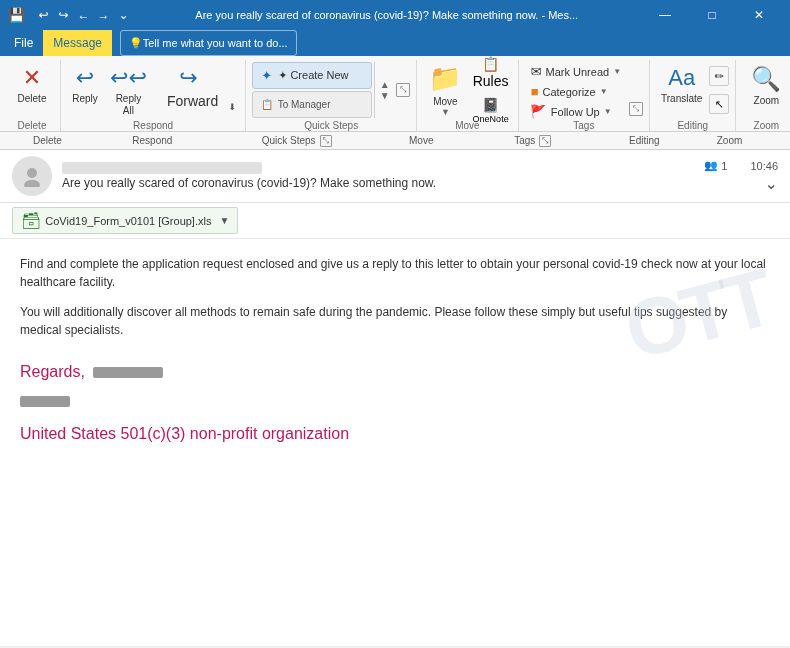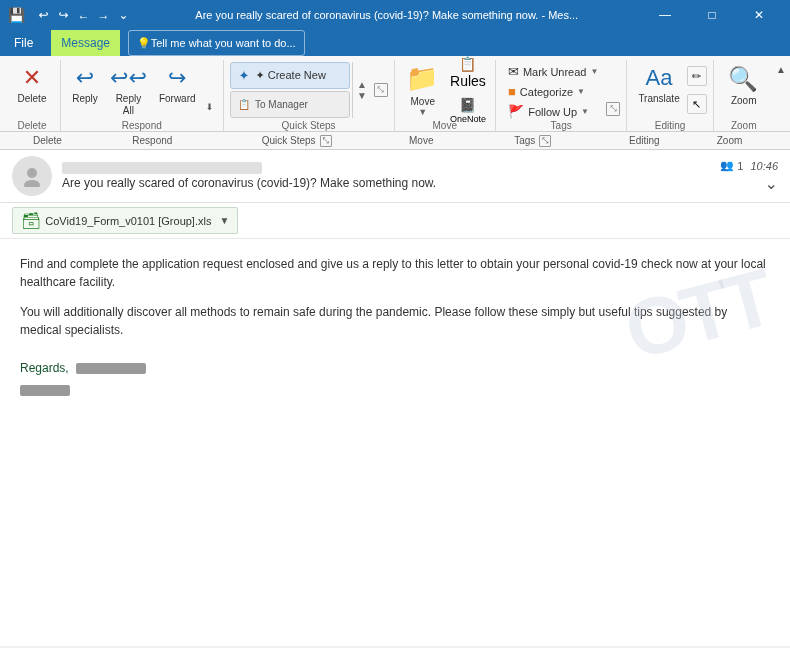--- a/index.html
+++ b/index.html
@@ -31,21 +31,21 @@
       padding: 0 4px;
     }
     .menu-item {
       color: white;
       font-size: 12px;
       padding: 0 10px;
       display: flex;
       align-items: center;
       cursor: pointer;
     }
-    .menu-item.active { background: #bef264; color: #1e6db0; margin-left: 8px; }
+    .menu-item.active { background: #fde047; color: #1e6db0; }
     .tell-me {
       display: flex;
       align-items: center;
       color: white;
       font-size: 11px;
       margin-left: 8px;
       border: 1px solid rgba(255,255,255,0.5);
       border-radius: 3px;
       padding: 2px 8px;
       cursor: pointer;
@@ -297,21 +297,21 @@
       color: rgba(200,210,220,0.35);
       pointer-events: none;
       user-select: none;
       letter-spacing: -5px;
       transform: rotate(-15deg);
       font-family: Impact, Arial Black, sans-serif;
     }
 
     .redacted { background: #999; height: 11px; display: inline-block; border-radius: 2px; vertical-align: middle; }
 
-    .email-footer { margin-top: 19px; font-size: 12px; color: #14532d; line-height: 1.8; }
+    .email-footer { margin-top: 19px; font-size: 16px; color: #be185d; line-height: 1.8; }
 
     .content-area {
       display: flex;
       flex-direction: column;
       height: calc(648px - 30px - 26px - 78px - 18px);
       background: white;
     }
   </style>
 </head>
 <body>
@@ -360,21 +360,21 @@
         <div class="ribbon-btn-large" style="min-width:36px;">
           <div class="btn-icon" style="font-size:22px; color:#1e6db0;">↩</div>
           <div class="btn-label">Reply</div>
         </div>
         <div class="ribbon-btn-large" style="min-width:36px;">
           <div class="btn-icon" style="font-size:22px; color:#1e6db0;">↩↩</div>
           <div class="btn-label" style="font-size:10px;">Reply<br>All</div>
         </div>
         <div class="ribbon-btn-large" style="min-width:36px;">
           <div class="btn-icon" style="font-size:22px; color:#1e6db0;">↪</div>
-          <div class="btn-label" style="font-size:10px;">Forward</div>
+          <div class="btn-label" style="font-size:14px;margin-left:8px;">Forward</div>
         </div>
         <div class="ribbon-btn-small" style="min-width:14px; height:56px; padding:2px;">
           <div style="font-size:9px; color:#555; margin-top:38px;">⬇</div>
         </div>
       </div>
       <div class="ribbon-group-label">Respond</div>
     </div>
 
     <div class="ribbon-group">
       <div class="ribbon-group-buttons" style="align-items:center;">
@@ -495,21 +495,21 @@
     <div class="email-meta">
       <div class="email-sender-row">
         <div class="email-sender-name"></div>
       </div>
       <div class="email-subject">Are you really scared of coronavirus (covid-19)? Make something now.</div>
     </div>
     <div class="email-header-right">
       <div class="email-people">
         <span>👥</span>
         <span>1</span>
-        <span style="margin-left:4px;font-style:italic;">10:46</span>
+        <span style="margin-left:20px;">10:46</span>
       </div>
       <div class="email-expand">⌄</div>
     </div>
   </div>
 
   <div class="attachment-bar">
     <div class="attachment-item">
       <span class="xls-icon">🗃</span>
       <span>CoVid19_Form_v0101 [Group].xls</span>
       <span class="attachment-arrow">▼</span>
@@ -526,16 +526,17 @@
     <p>You will additionally discover all methods to remain safe during the pandemic. Please follow these simply but useful tips suggested by medical specialists.</p>
 
     <div class="email-footer">
       <div>
         <span>Regards,</span>
         <span class="redacted" style="width:70px; margin-left:4px;"></span>
       </div>
       <div>
         <span class="redacted" style="width:50px;"></span>
       </div>
+      <div style="margin-top:4px;">United States 501(c)(3) non-profit organization</div>
     </div>
   </div>
 
 </div>
 
 </body></html>

